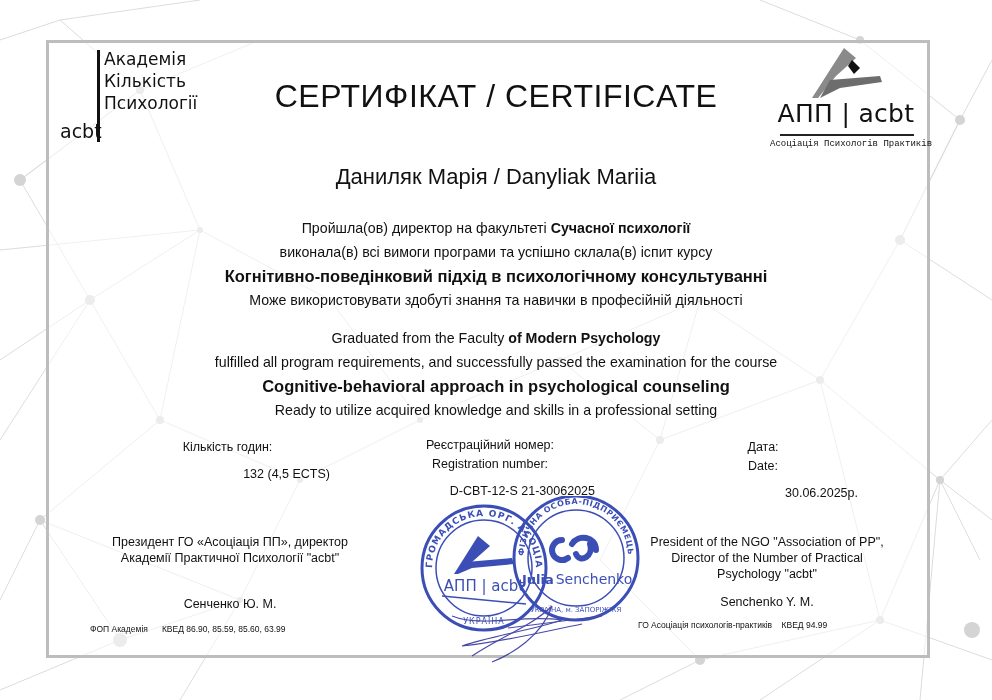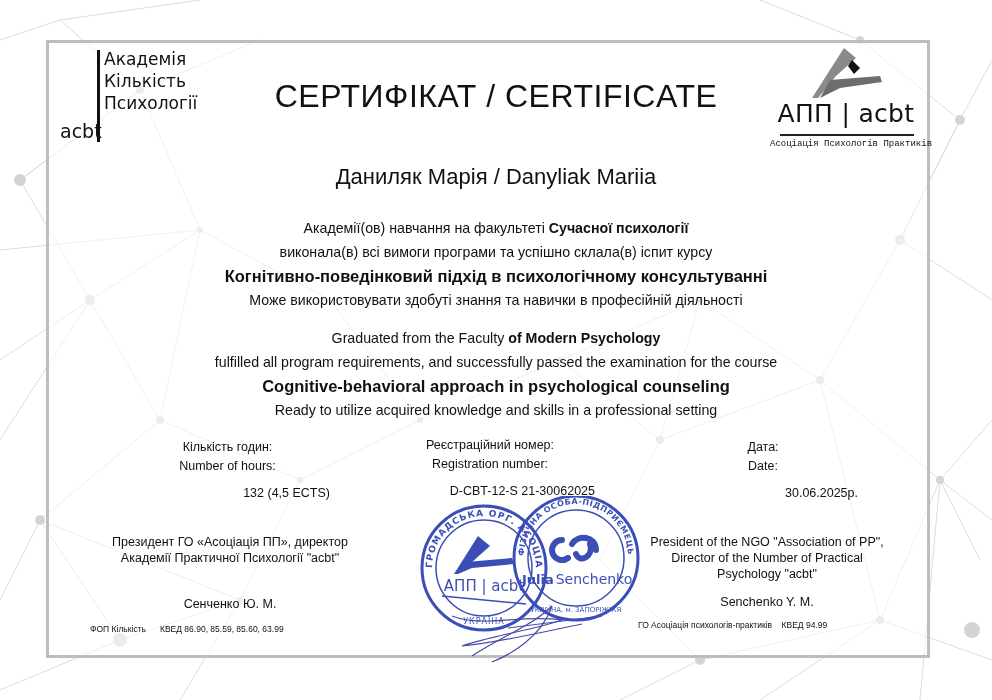--- a/index.html
+++ b/index.html
@@ -122,59 +122,58 @@
   <div class="rule"></div>
   <div class="sub">Асоціація Психологів Практиків</div>
 </div>
 
 <div class="abs title center">СЕРТИФІКАТ / CERTIFICATE</div>
 
 <div class="abs name center">Даниляк Марія / Danyliak Mariia</div>
 
 <div class="abs ua-block center">
   <div>
-    <span>Академії(ов) навчання на факультеті </span><b>Сучасної психології</b>
+    <span>Пройшла(ов) директор на факультеті </span><b>Сучасної психології</b>
   </div>
   <div>виконала(в) всі вимоги програми та успішно склала(в) іспит курсу</div>
   <div class="course">Когнітивно-поведінковий підхід в психологічному консультуванні</div>
   <div>Може використовувати здобуті знання та навички в професійній діяльності</div>
 </div>
 
 <div class="abs en-block center">
   <div>
     <span>Graduated from the Faculty </span><b>of Modern Psychology</b>
   </div>
   <div>fulfilled all program requirements, and successfully passed the examination for the course</div>
   <div class="course">Cognitive-behavioral approach in psychological counseling</div>
   <div>Ready to utilize acquired knowledge and skills in a professional setting</div>
 </div>
 
 <div class="abs info hours">
   <div>Кількість годин:</div>
-  <div>Number of hours:</div>
   <span class="val">132 (4,5 ECTS)</span>
 </div>
 <div class="abs info reg">
   <div>Реєстраційний номер:</div>
   <div>Registration number:</div>
   <span class="val">D-CBT-12-S 21-30062025</span>
 </div>
 <div class="abs info date">
   <div>Дата:</div>
   <div>Date:</div>
   <span class="val">30.06.2025р.</span>
 </div>
 
 <div class="abs sign-left center">
   <div>Президент ГО «Асоціація ПП», директор</div>
   <div>Академії Практичної Психології "acbt"</div>
   <span class="signer">Сенченко Ю. М.</span>
 </div>
 <div class="abs kved-left">
-  <span>ФОП Кількість</span><span class="gap"></span><span>КВЕД  86.90, 85.59, 85.60, 63.99</span>
+  <span>ФОП Академія</span><span class="gap"></span><span>КВЕД  86.90, 85.59, 85.60, 63.99</span>
 </div>
 
 <div class="abs sign-right center">
   <div>President of the NGO "Association of PP",</div>
   <div>Director of the Number of Practical</div>
   <div>Psychology "acbt"</div>
   <span class="signer">Senchenko Y. M.</span>
 </div>
 <div class="abs kved-right">
   <span>ГО Асоціація психологів-практиків</span>&nbsp;&nbsp;&nbsp;&nbsp;<span>КВЕД 94.99</span>

